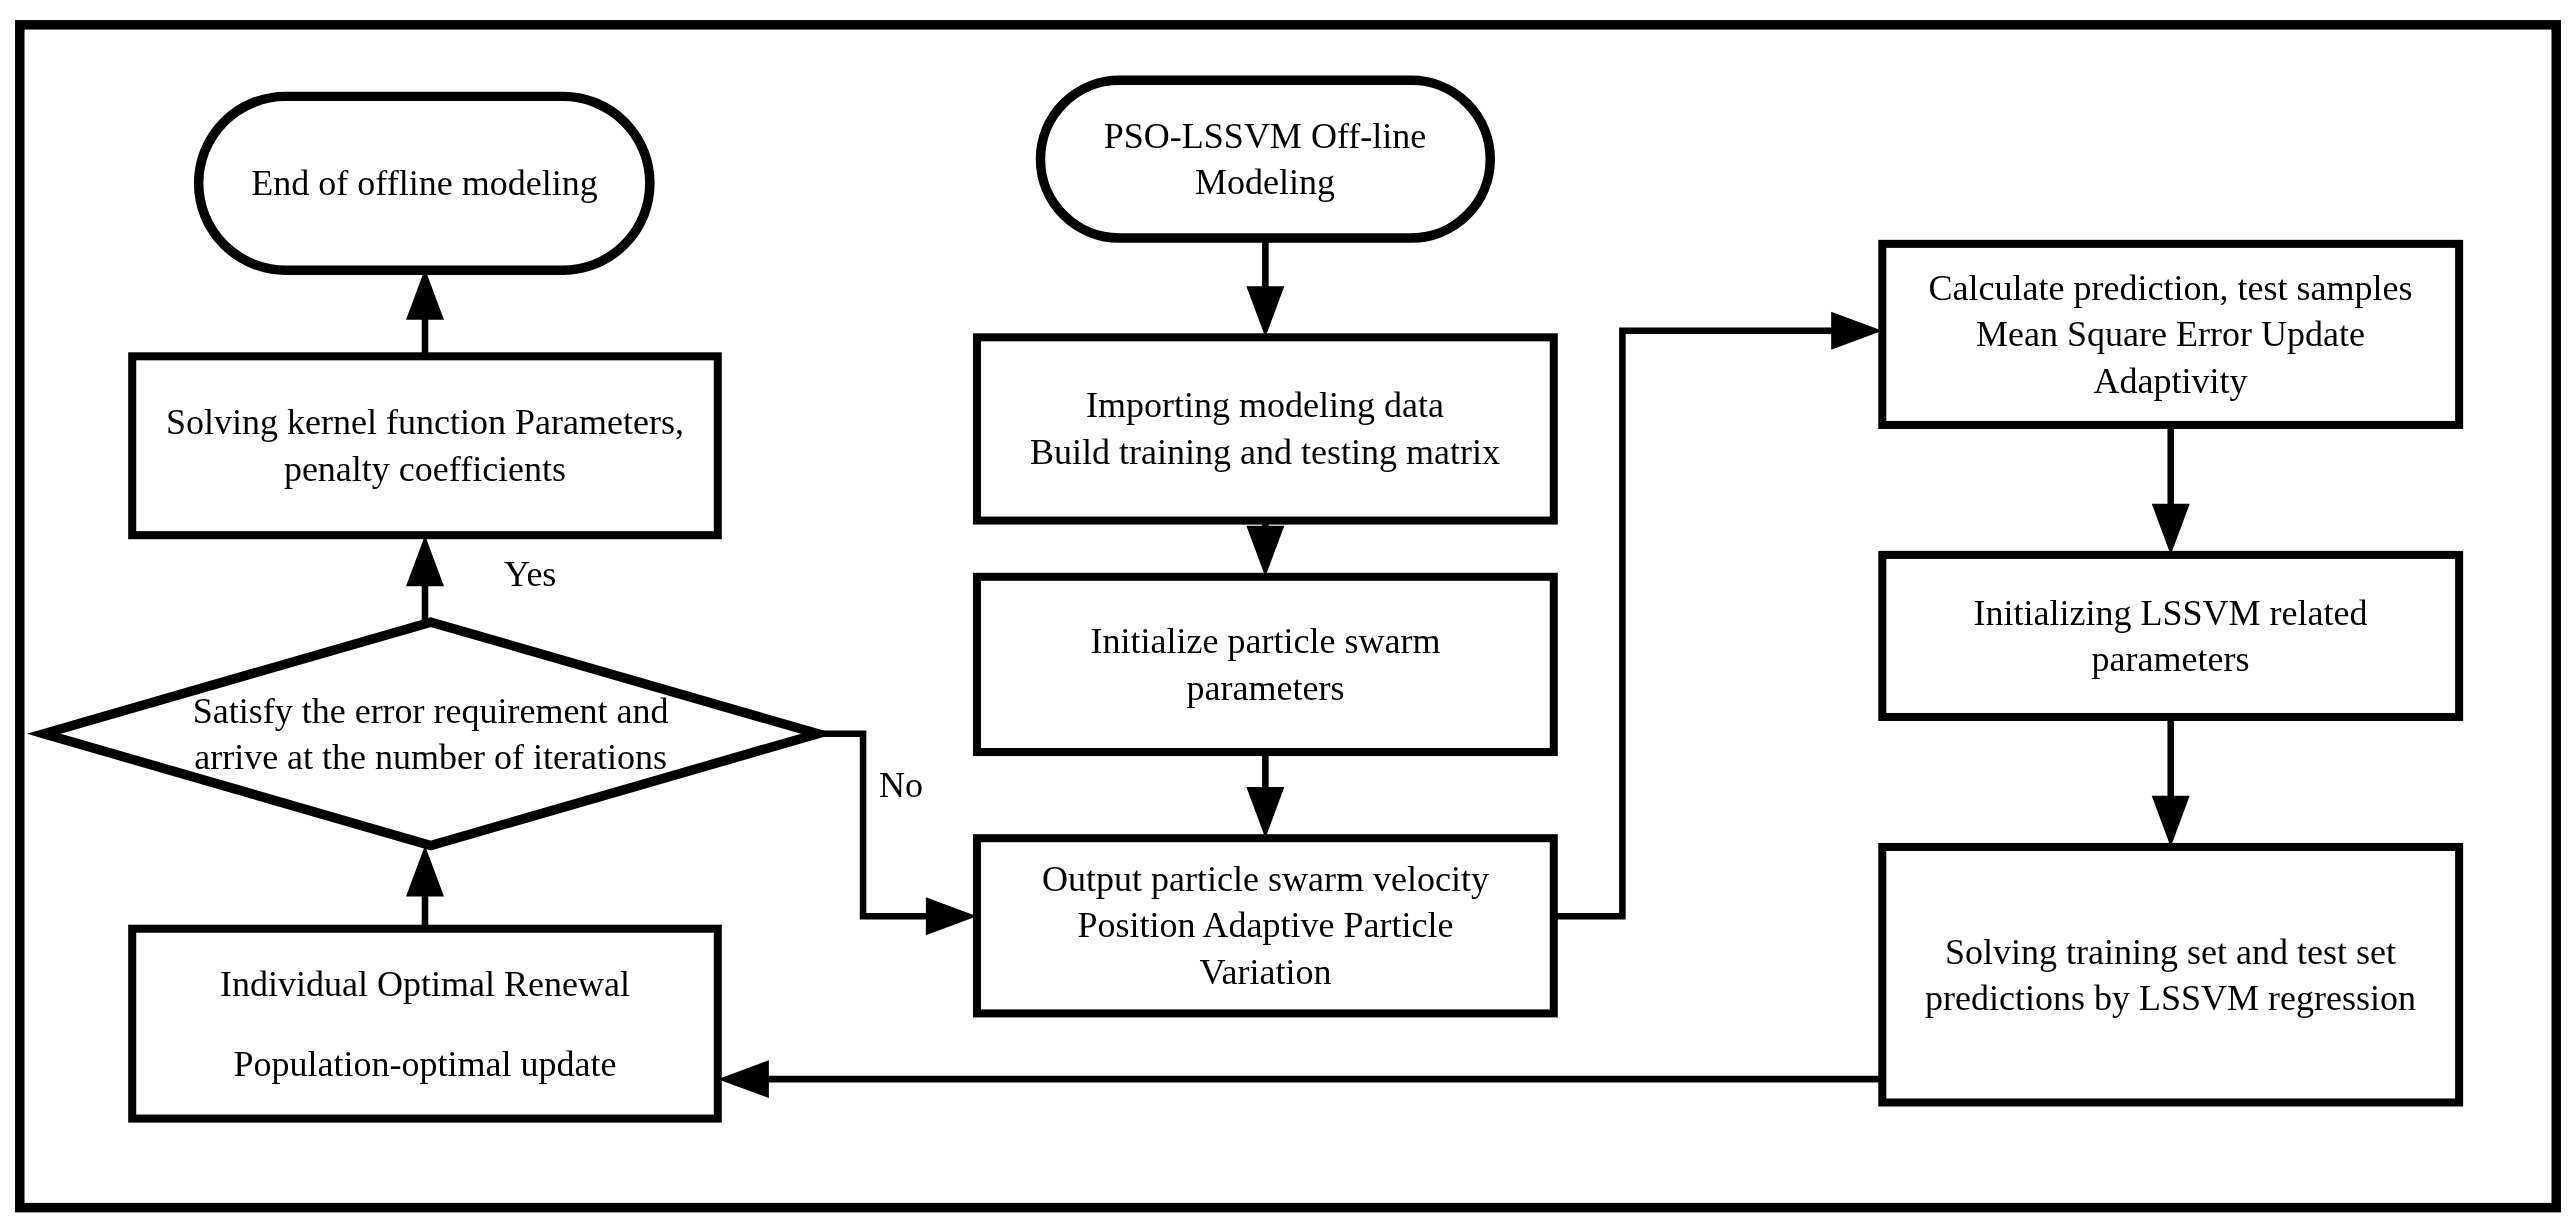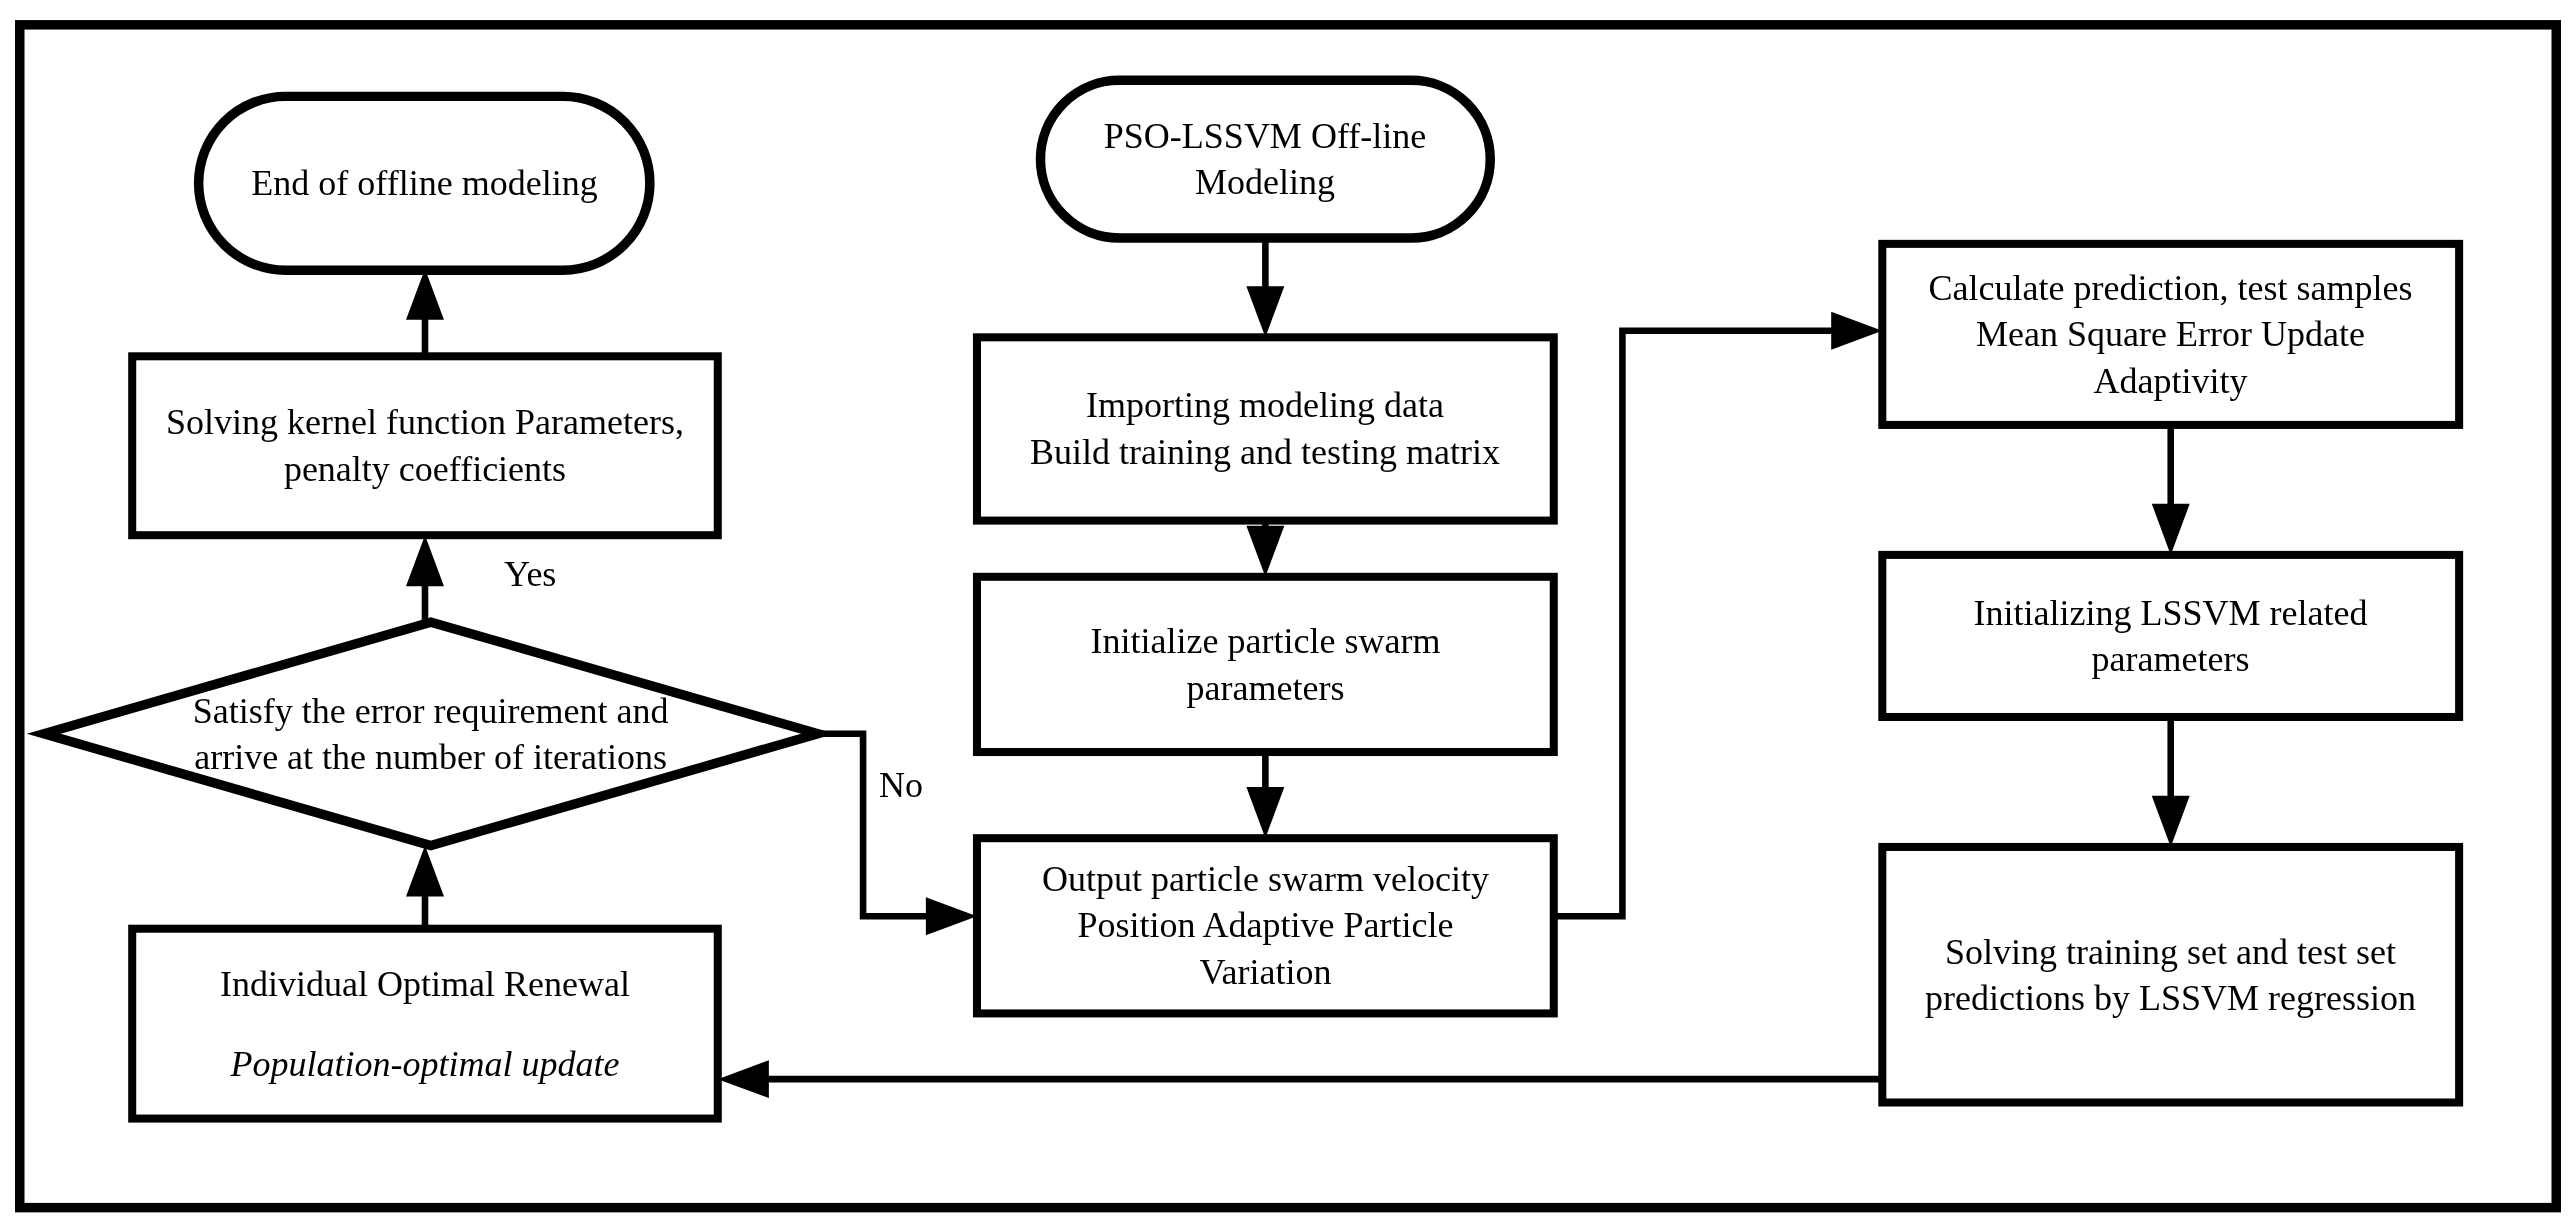--- a/index.html
+++ b/index.html
@@ -69,21 +69,21 @@
   }
   .node-text .ln { display: block; }
   .edge-label {
     position: absolute;
     color: #000000;
     font-family: "Liberation Serif", "DejaVu Serif", serif;
     font-size: 36px;
     line-height: 1;
     white-space: nowrap;
   }
-  .gap-lines .ln + .ln { margin-top: 34px; font-style: italic; }
+  .gap-lines .ln + .ln { margin-top: 34px; }
 </style>
 </head>
 <body>
 
 <div id="stage">
 
   <svg id="flow" viewBox="0 0 3528 1686">
 
     <rect class="frame" x="27" y="34" width="3474" height="1620"></rect>
 

